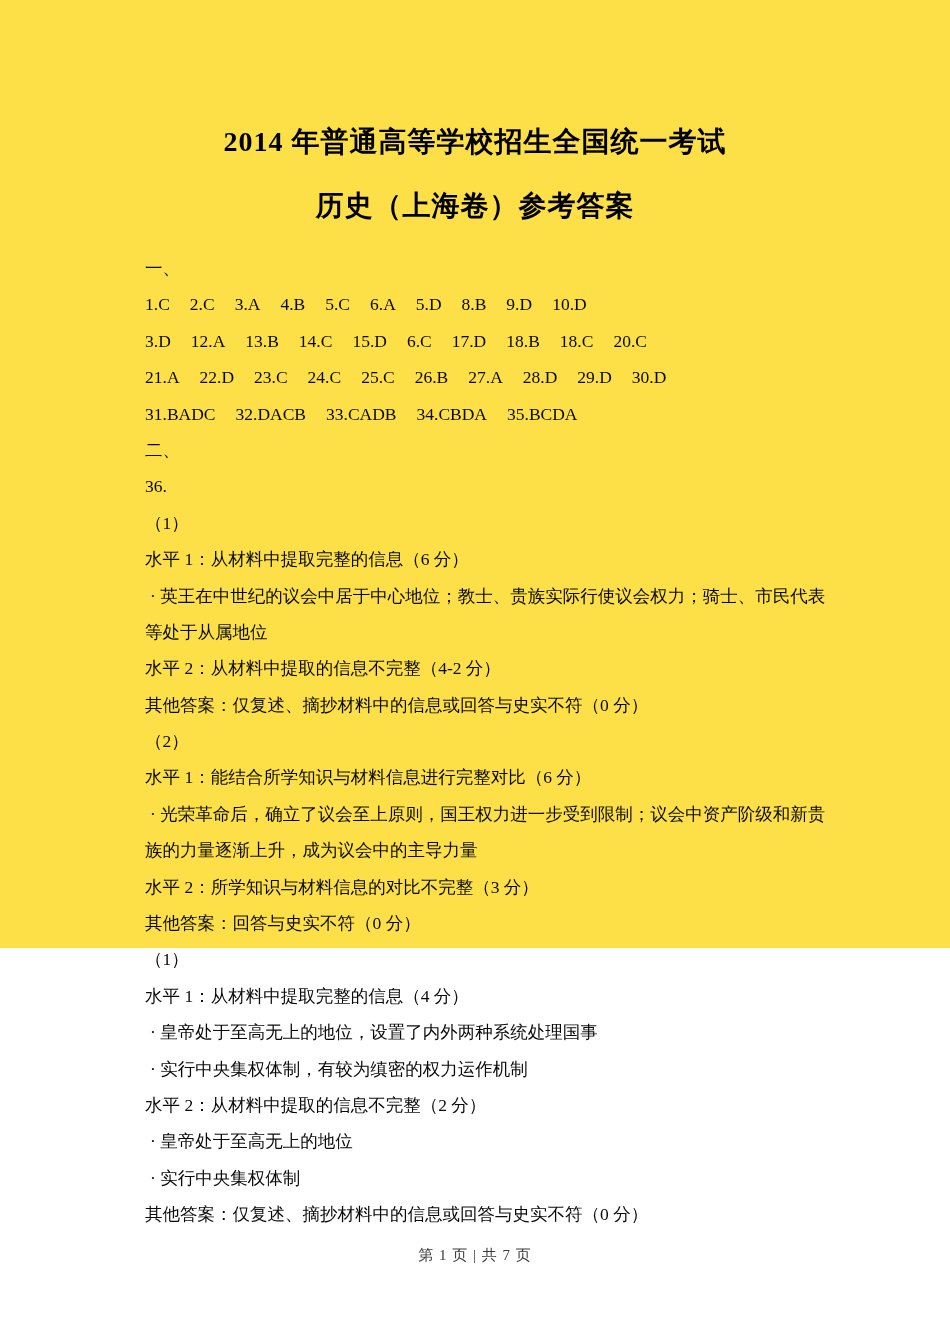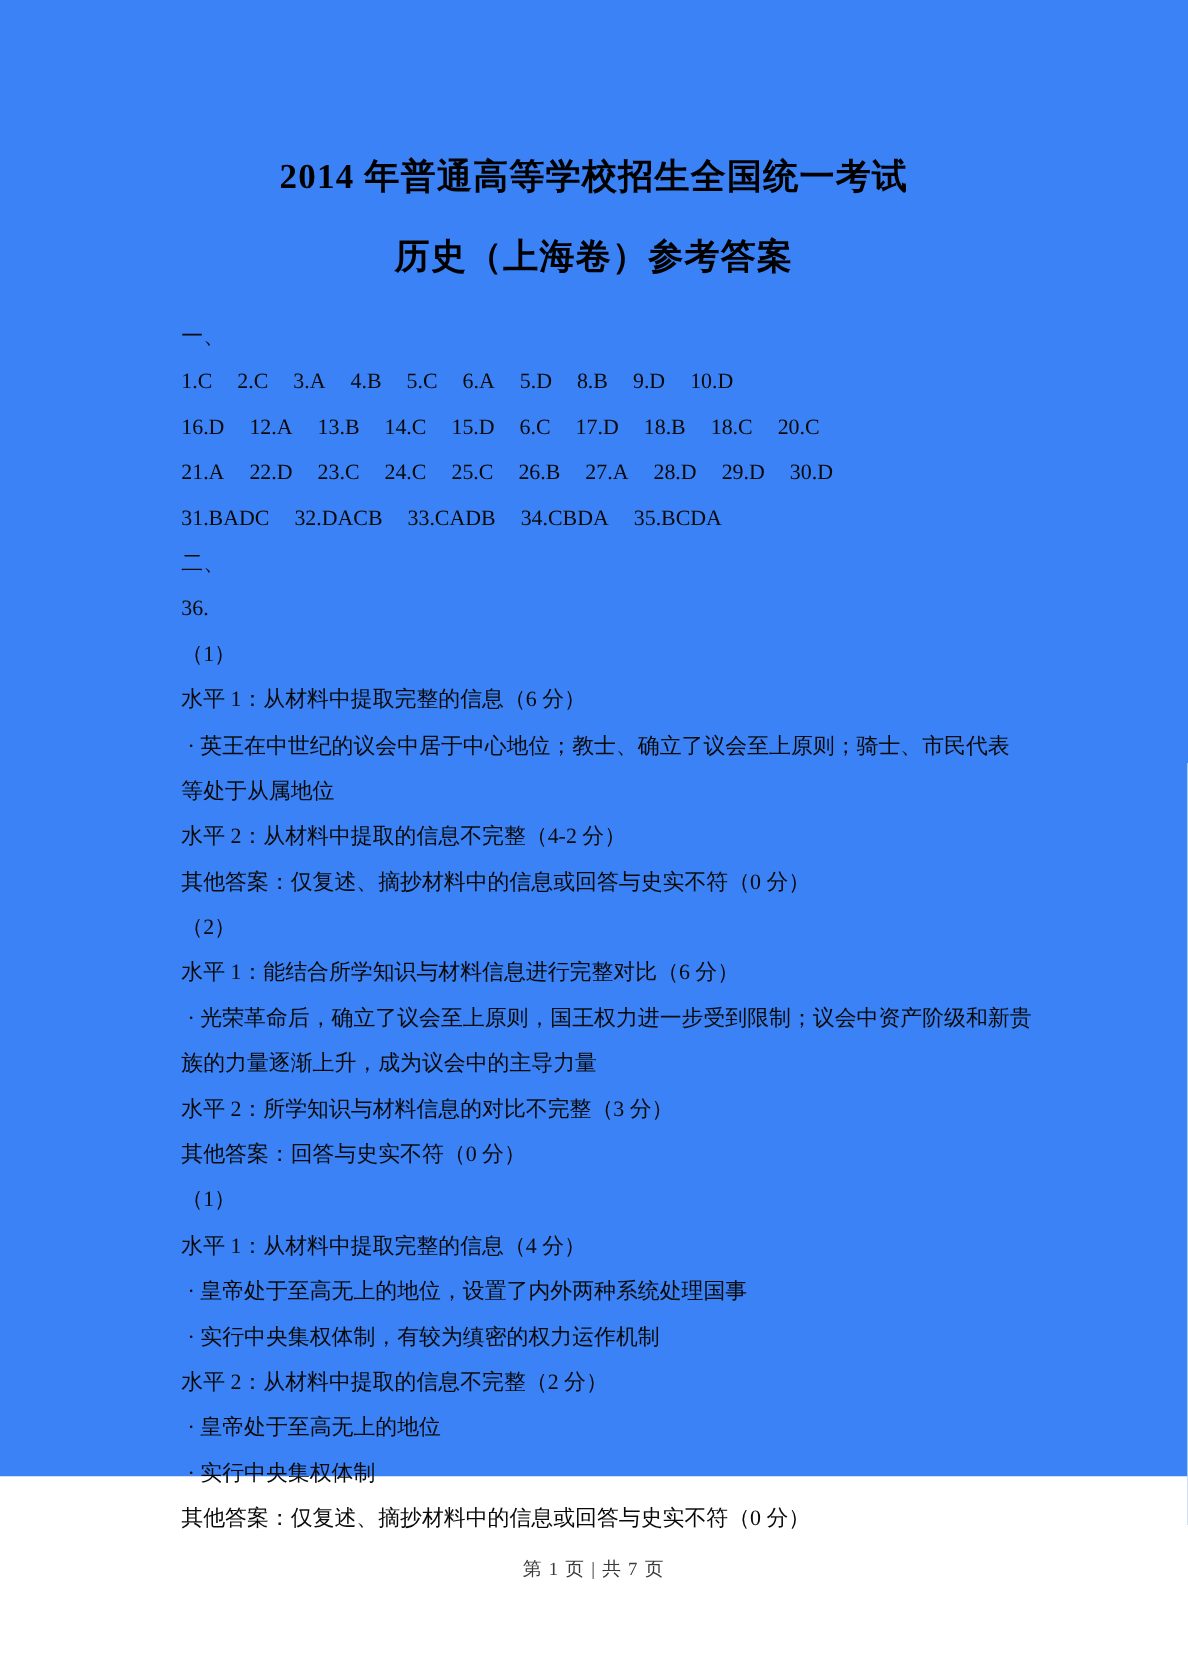--- a/index.html
+++ b/index.html
@@ -4,21 +4,21 @@
 <style>
   * { margin:0; padding:0; box-sizing:border-box; }
   html, body { background:#ffffff; }
   body {
     width:950px; height:1344px;
     font-family:"Liberation Serif","DejaVu Serif",serif;
     color:#000000;
     position:relative;
     overflow:hidden;
   }
-  .page { width:950px; height:1181px; position:relative; background:#3b82f6; }
+  .page { width:950px; height:948px; position:relative; background:#fde047; }
   .titles { padding-top:124px; text-align:center; font-weight:bold; }
   .title-line1 { font-size:28px; line-height:36px; letter-spacing:1px; }
   .title-line2 { font-size:28px; line-height:36px; margin-top:28px; letter-spacing:1px; }
   .content {
     margin:26px 100px 0 145px;
     font-size:17.5px;
     color:#0a0a0a;
   }
   .line {
     height:36.4px;
@@ -45,30 +45,30 @@
   <div class="titles">
     <div class="title-line1">2014 年普通高等学校招生全国统一考试</div>
     <div class="title-line2">历史（上海卷）参考答案</div>
   </div>
 
   <div class="content">
 
     <div class="line">一、</div>
 
     <div class="line mcq-row"><span class="tok">1.C</span><span class="tok">2.C</span><span class="tok">3.A</span><span class="tok">4.B</span><span class="tok">5.C</span><span class="tok">6.A</span><span class="tok">5.D</span><span class="tok">8.B</span><span class="tok">9.D</span><span class="tok">10.D</span></div>
-    <div class="line mcq-row"><span class="tok">16.D</span><span class="tok">12.A</span><span class="tok">13.B</span><span class="tok">14.C</span><span class="tok">15.D</span><span class="tok">6.C</span><span class="tok">17.D</span><span class="tok">18.B</span><span class="tok">18.C</span><span class="tok">20.C</span></div>
+    <div class="line mcq-row"><span class="tok">3.D</span><span class="tok">12.A</span><span class="tok">13.B</span><span class="tok">14.C</span><span class="tok">15.D</span><span class="tok">6.C</span><span class="tok">17.D</span><span class="tok">18.B</span><span class="tok">18.C</span><span class="tok">20.C</span></div>
     <div class="line mcq-row"><span class="tok">21.A</span><span class="tok">22.D</span><span class="tok">23.C</span><span class="tok">24.C</span><span class="tok">25.C</span><span class="tok">26.B</span><span class="tok">27.A</span><span class="tok">28.D</span><span class="tok">29.D</span><span class="tok">30.D</span></div>
     <div class="line mcq-row"><span class="tok">31.BADC</span><span class="tok">32.DACB</span><span class="tok">33.CADB</span><span class="tok">34.CBDA</span><span class="tok">35.BCDA</span></div>
 
     <div class="line">二、</div>
 
     <div class="line">36.</div>
     <div class="line">（1）</div>
     <div class="line">水平 1：从材料中提取完整的信息（6 分）</div>
-    <div class="line bullet">· 英王在中世纪的议会中居于中心地位；教士、确立了议会至上原则；骑士、市民代表</div>
+    <div class="line bullet">· 英王在中世纪的议会中居于中心地位；教士、贵族实际行使议会权力；骑士、市民代表</div>
     <div class="line">等处于从属地位</div>
     <div class="line">水平 2：从材料中提取的信息不完整（4-2 分）</div>
     <div class="line">其他答案：仅复述、摘抄材料中的信息或回答与史实不符（0 分）</div>
     <div class="line">（2）</div>
     <div class="line">水平 1：能结合所学知识与材料信息进行完整对比（6 分）</div>
     <div class="line bullet">· 光荣革命后，确立了议会至上原则，国王权力进一步受到限制；议会中资产阶级和新贵</div>
     <div class="line">族的力量逐渐上升，成为议会中的主导力量</div>
     <div class="line">水平 2：所学知识与材料信息的对比不完整（3 分）</div>
     <div class="line">其他答案：回答与史实不符（0 分）</div>
     <div class="line">（1）</div>

